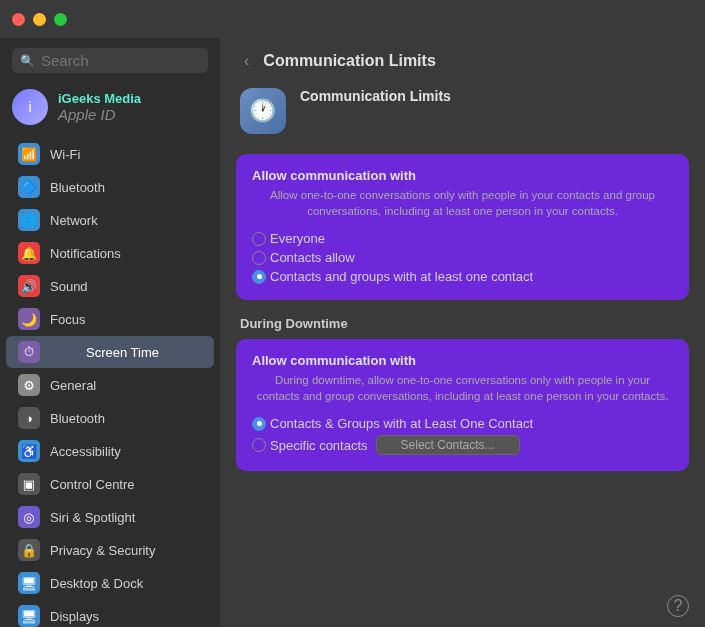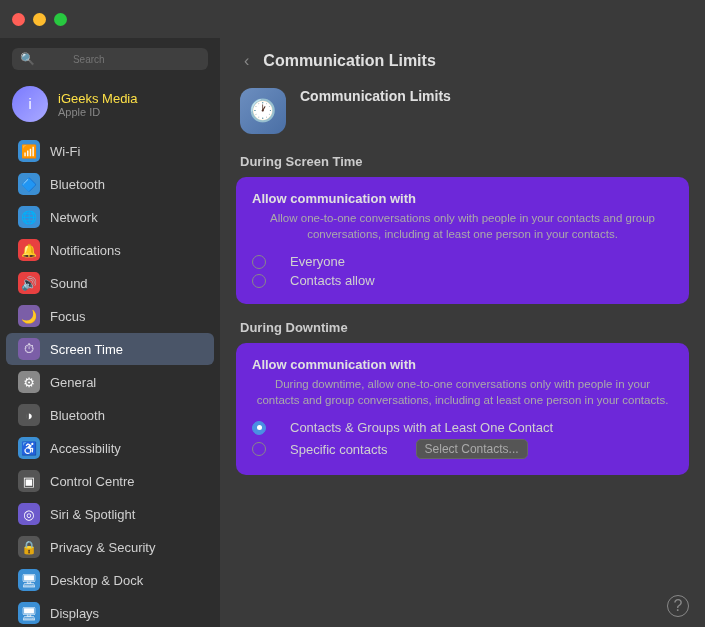--- a/index.html
+++ b/index.html
@@ -67,23 +67,22 @@
     }
     .search-icon-inner {
       color: #888;
       font-size: 12px;
     }
     .search-input {
       background: transparent;
       border: none;
       outline: none;
       color: #888;
-      font-size: 10px;
+      font-size: 15px;
       width: 100%;
-      margin-left: 32px;
     }
 
     
     .profile-section {
       display: flex;
       align-items: center;
       gap: 10px;
       padding: 8px 12px 12px;
     }
     .avatar {
@@ -96,27 +95,28 @@
       justify-content: center;
       font-size: 14px;
       color: white;
       flex-shrink: 0;
     }
     .profile-info {
       display: flex;
       flex-direction: column;
     }
     .profile-name {
-      color: #fde047;
-      font-size: 13px;
-      font-weight: 400;
+      color: #5eead4;
+      font-size: 13px;
+      font-weight: 700;
     }
     .profile-sub {
       color: #888;
-      font-size: 11px;
+      font-size: 15px;
+      font-style: italic;
     }
 
     
     .nav-section {
       flex: 1;
     }
     .nav-item {
       display: flex;
       align-items: center;
       gap: 10px;
@@ -137,20 +137,21 @@
       justify-content: center;
       font-size: 13px;
       flex-shrink: 0;
     }
     .nav-label {
       color: #d0d0d0;
       font-size: 13px;
     }
     .nav-item.active .nav-label {
       color: #ffffff;
+      margin-left: 36px;
     }
 
     
     .icon-wifi { background: #3b8fd4; color: white; }
     .icon-bluetooth { background: #3b8fd4; color: white; }
     .icon-network { background: #3b8fd4; color: white; }
     .icon-notifications { background: #e84040; color: white; }
     .icon-sound { background: #e84040; color: white; }
     .icon-focus { background: #7b5ea7; color: white; }
     .icon-screentime { background: #7b5ea7; color: white; }
@@ -253,21 +254,21 @@
       font-size: 11.5px;
       line-height: 1.4;
       margin-bottom: 10px;
       text-align: center;
     }
 
     
     .radio-option {
       display: flex;
       align-items: center;
-      gap: 24px;
+      gap: 4px;
       padding: 2px 0;
       cursor: pointer;
     }
     .radio-btn {
       width: 14px;
       height: 14px;
       border-radius: 50%;
       border: 1.5px solid #888;
       background: transparent;
       display: flex;
@@ -291,21 +292,21 @@
       font-size: 13px;
     }
 
     
     .select-contacts-btn {
       background: #555;
       border: 1px solid #666;
       border-radius: 5px;
       color: #aaa;
       font-size: 12px;
-      padding: 2px 8px;
+      padding: 2px 24px;
       cursor: pointer;
       margin-left: 4px;
     }
 
     
     .help-btn {
       align-self: flex-end;
       margin: 0 16px 10px;
       color: #888;
       font-size: 16px;
@@ -427,32 +428,35 @@
 
     <div class="app-info">
       <div class="app-icon-box">
         <span class="app-icon-inner">🕐</span>
       </div>
       <div class="app-description">
         <div class="app-desc-title">Communication Limits</div>
       </div>
     </div>
 
-    <div class="section-header">During Screen Time</div>
     <div class="card">
       <div class="card-title">Allow communication with</div>
       <div class="card-description">Allow one-to-one conversations only with people in your contacts and group conversations, including at least one person in your contacts.</div>
 
       <div class="radio-option">
         <div class="radio-btn"></div>
         <span class="radio-label">Everyone</span>
       </div>
       <div class="radio-option">
         <div class="radio-btn"></div>
         <span class="radio-label">Contacts allow</span>
+      </div>
+      <div class="radio-option">
+        <div class="radio-btn selected"></div>
+        <span class="radio-label">Contacts and groups with at least one contact</span>
       </div>
     </div>
 
     <div class="section-header">During Downtime</div>
     <div class="card">
       <div class="card-title">Allow communication with</div>
       <div class="card-description">During downtime, allow one-to-one conversations only with people in your contacts and group conversations, including at least one person in your contacts.</div>
 
       <div class="radio-option">
         <div class="radio-btn selected"></div>

